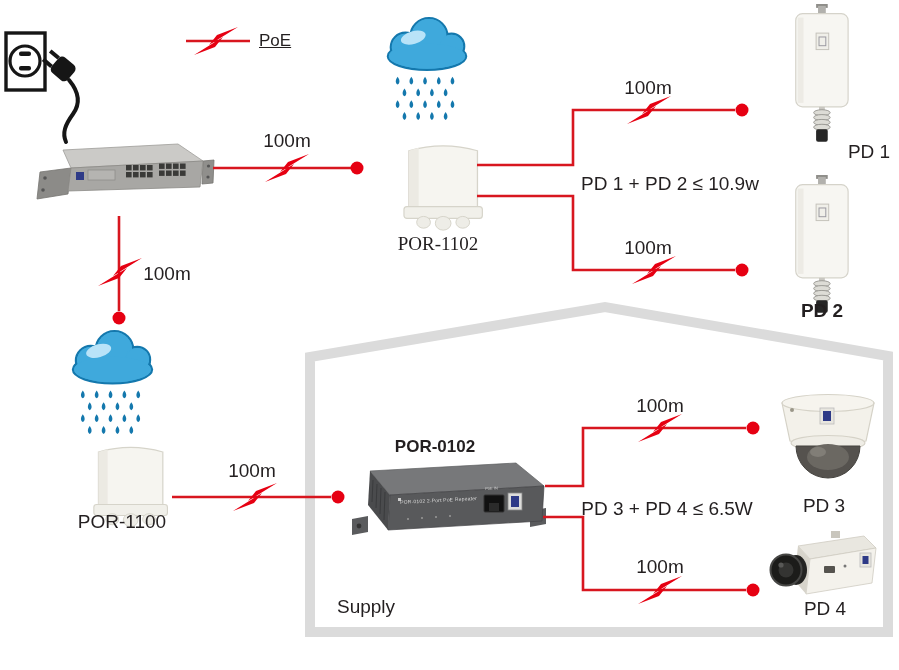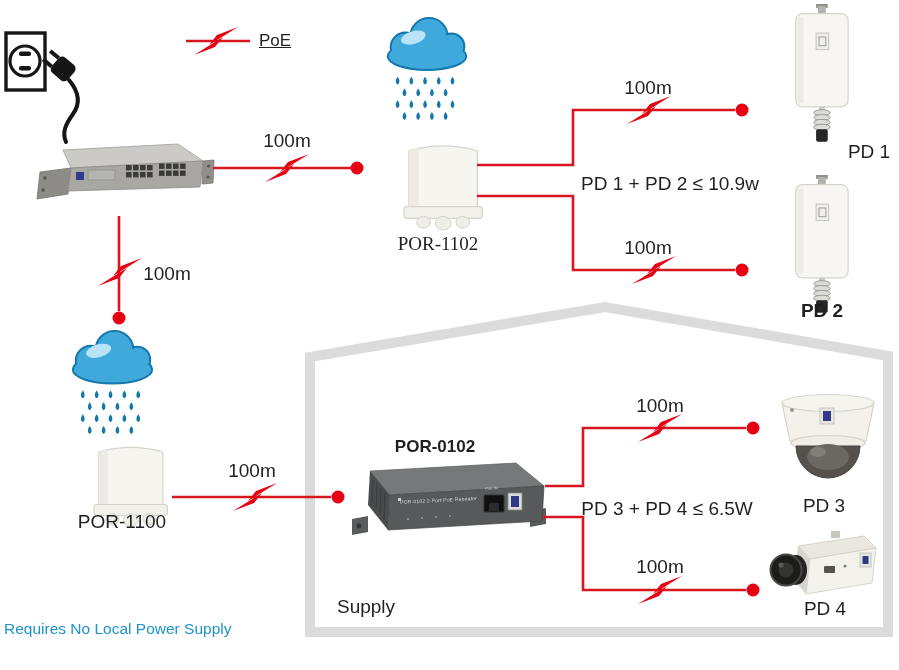--- a/index.html
+++ b/index.html
@@ -255,15 +255,14 @@
 <div class="lbl ctr" style="left:252px;top:460px;">100m</div>
 <div class="lbl ctr bold" style="left:435px;top:437px;">POR-0102</div>
 <div class="lbl tiny" style="left:400px;top:500px;">POR-0102  2-Port PoE Repeater</div>
 <div class="lbl tiny2" style="left:485px;top:487px;">PoE IN</div>
 <div class="lbl ctr" style="left:660px;top:395px;">100m</div>
 <div class="lbl ctr" style="left:667px;top:498px;">PD 3 + PD 4 ≤ 6.5W</div>
 <div class="lbl ctr" style="left:824px;top:495px;">PD 3</div>
 <div class="lbl ctr" style="left:660px;top:556px;">100m</div>
 <div class="lbl ctr" style="left:825px;top:598px;">PD 4</div>
 <div class="lbl" style="left:337px;top:596px;">Supply</div>
-<div class="lbl teal" style="left:4px;top:620px;">Requires No Local Power Supply</div>
 
 </div>
 
 </body></html>

